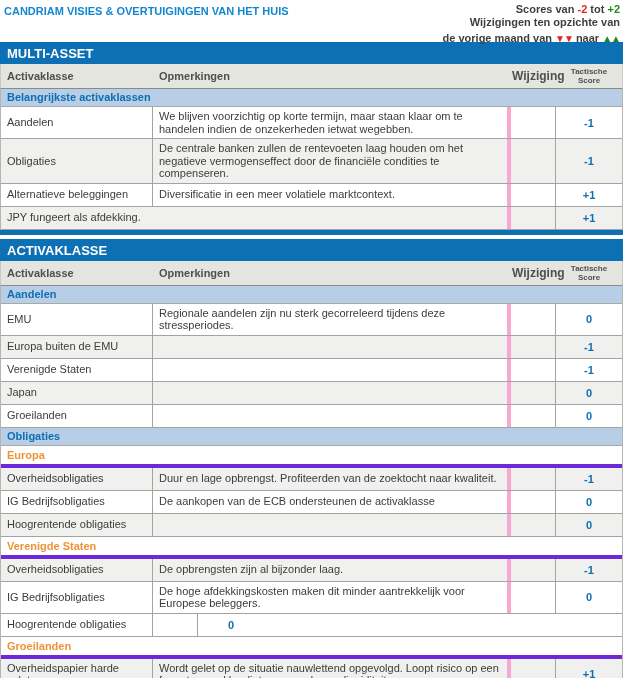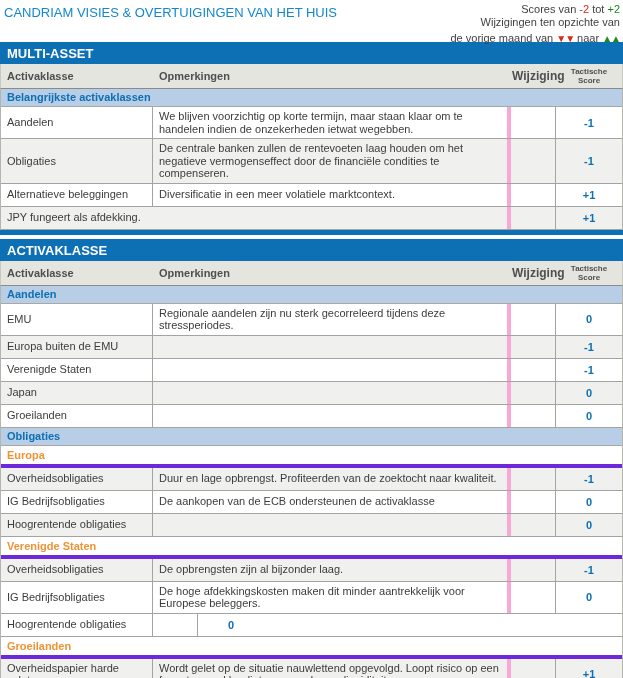--- a/index.html
+++ b/index.html
@@ -1,22 +1,22 @@
 <!DOCTYPE html>
 <html><head>
 <meta charset="utf-8">
 <style>
   * { margin:0; padding:0; box-sizing:border-box; }
   body { background:#ffffff; font-family:"Liberation Sans", sans-serif; }
   .page { width:623px; height:678px; background:#fff; overflow:hidden; position:relative; }
 
   
   .topbar { display:flex; justify-content:space-between; align-items:flex-start; padding:3px 3px 0 4px; height:42px; }
-  .title { color:#1287d1; font-weight:normal; font-size:13px; padding-top:2px; white-space:nowrap; }
-  .legend { text-align:right; font-size:11px; font-weight:normal; color:#3f3f3f; line-height:13px;margin-left:24px; }
+  .title { color:#1287d1; font-weight:bold; font-size:11px; padding-top:2px; white-space:nowrap; }
+  .legend { text-align:right; font-size:11px; font-weight:bold; color:#3f3f3f; line-height:13px;margin-left:24px; }
   .legend .arrline { margin-top:3px; }
   .red { color:#d9291c; }
   .green { color:#1d8a1d; }
   .arr { font-size:10px; letter-spacing:-1px; }
 
   
   .banner { background:#0d6fb4; color:#ffffff; font-weight:bold; font-size:13px; padding:4px 7px 3px 7px; }
   .tbl-gap { height:4px; }
   .cols-header { display:flex; background:#e5e5df; border-bottom:1px solid #8a8a8a; border-left:1px solid #c9c9c3; border-right:1px solid #c9c9c3; color:#4f4f4f; font-weight:bold; align-items:center; min-height:25px; }
   .ch-asset { width:152px; padding:4px 6px; font-size:11px; }

